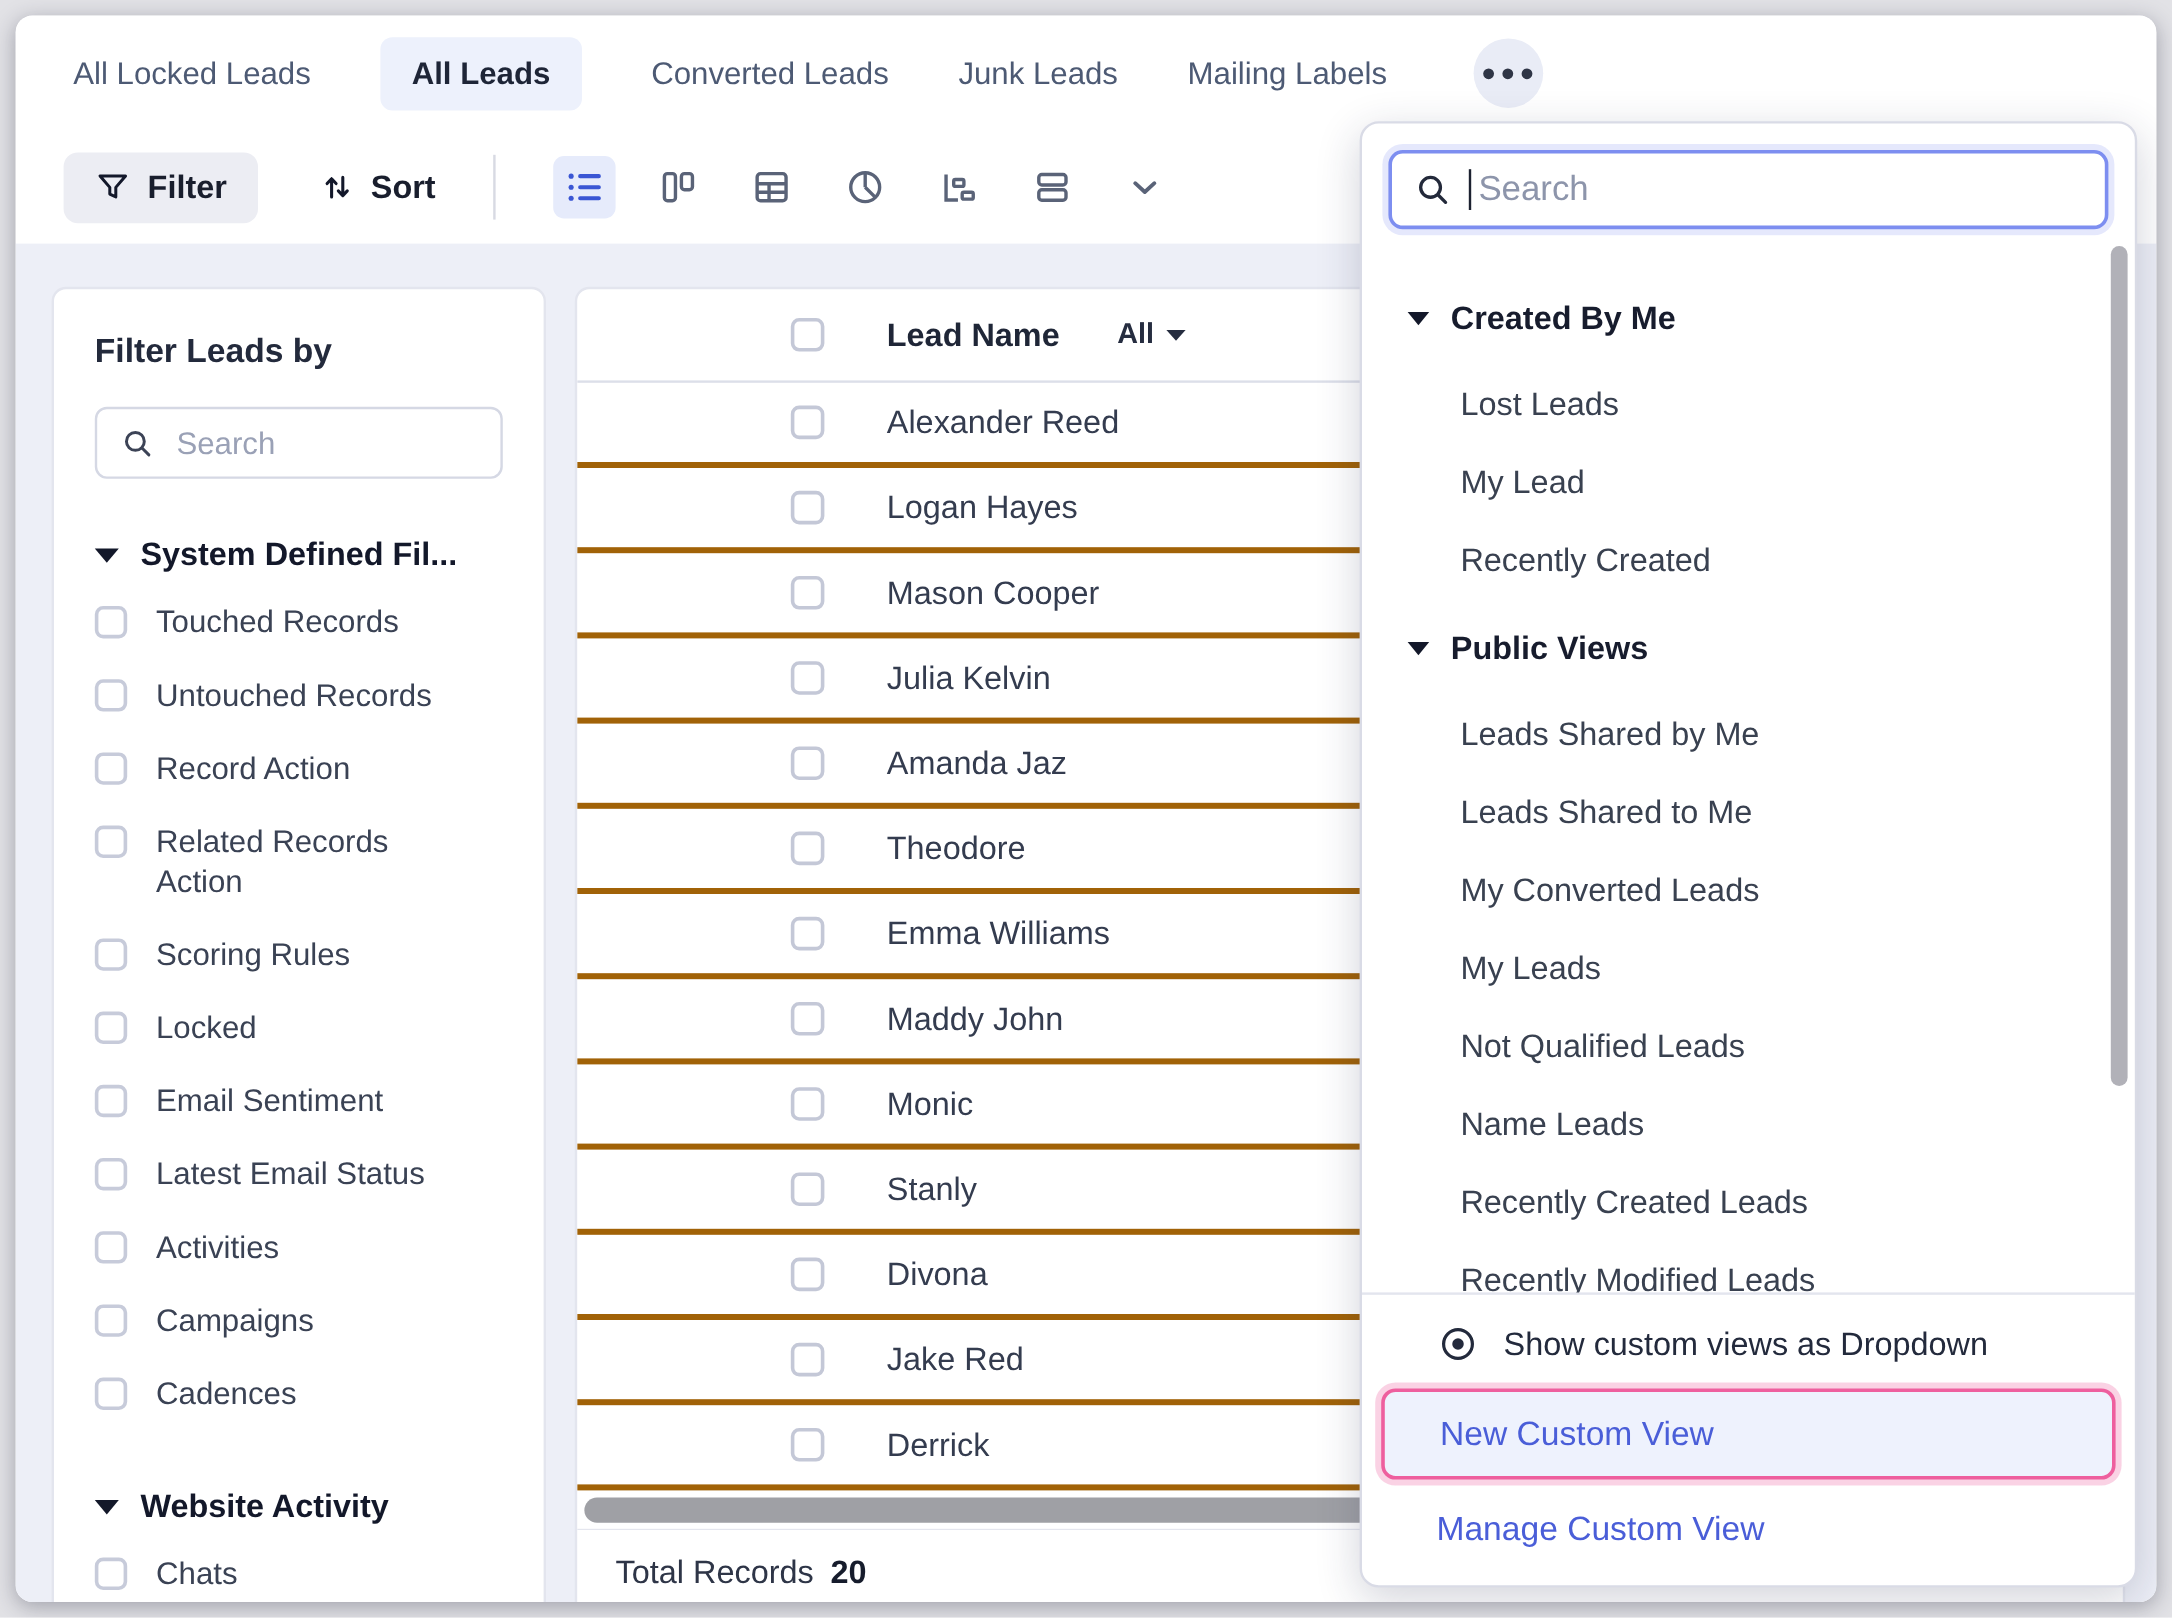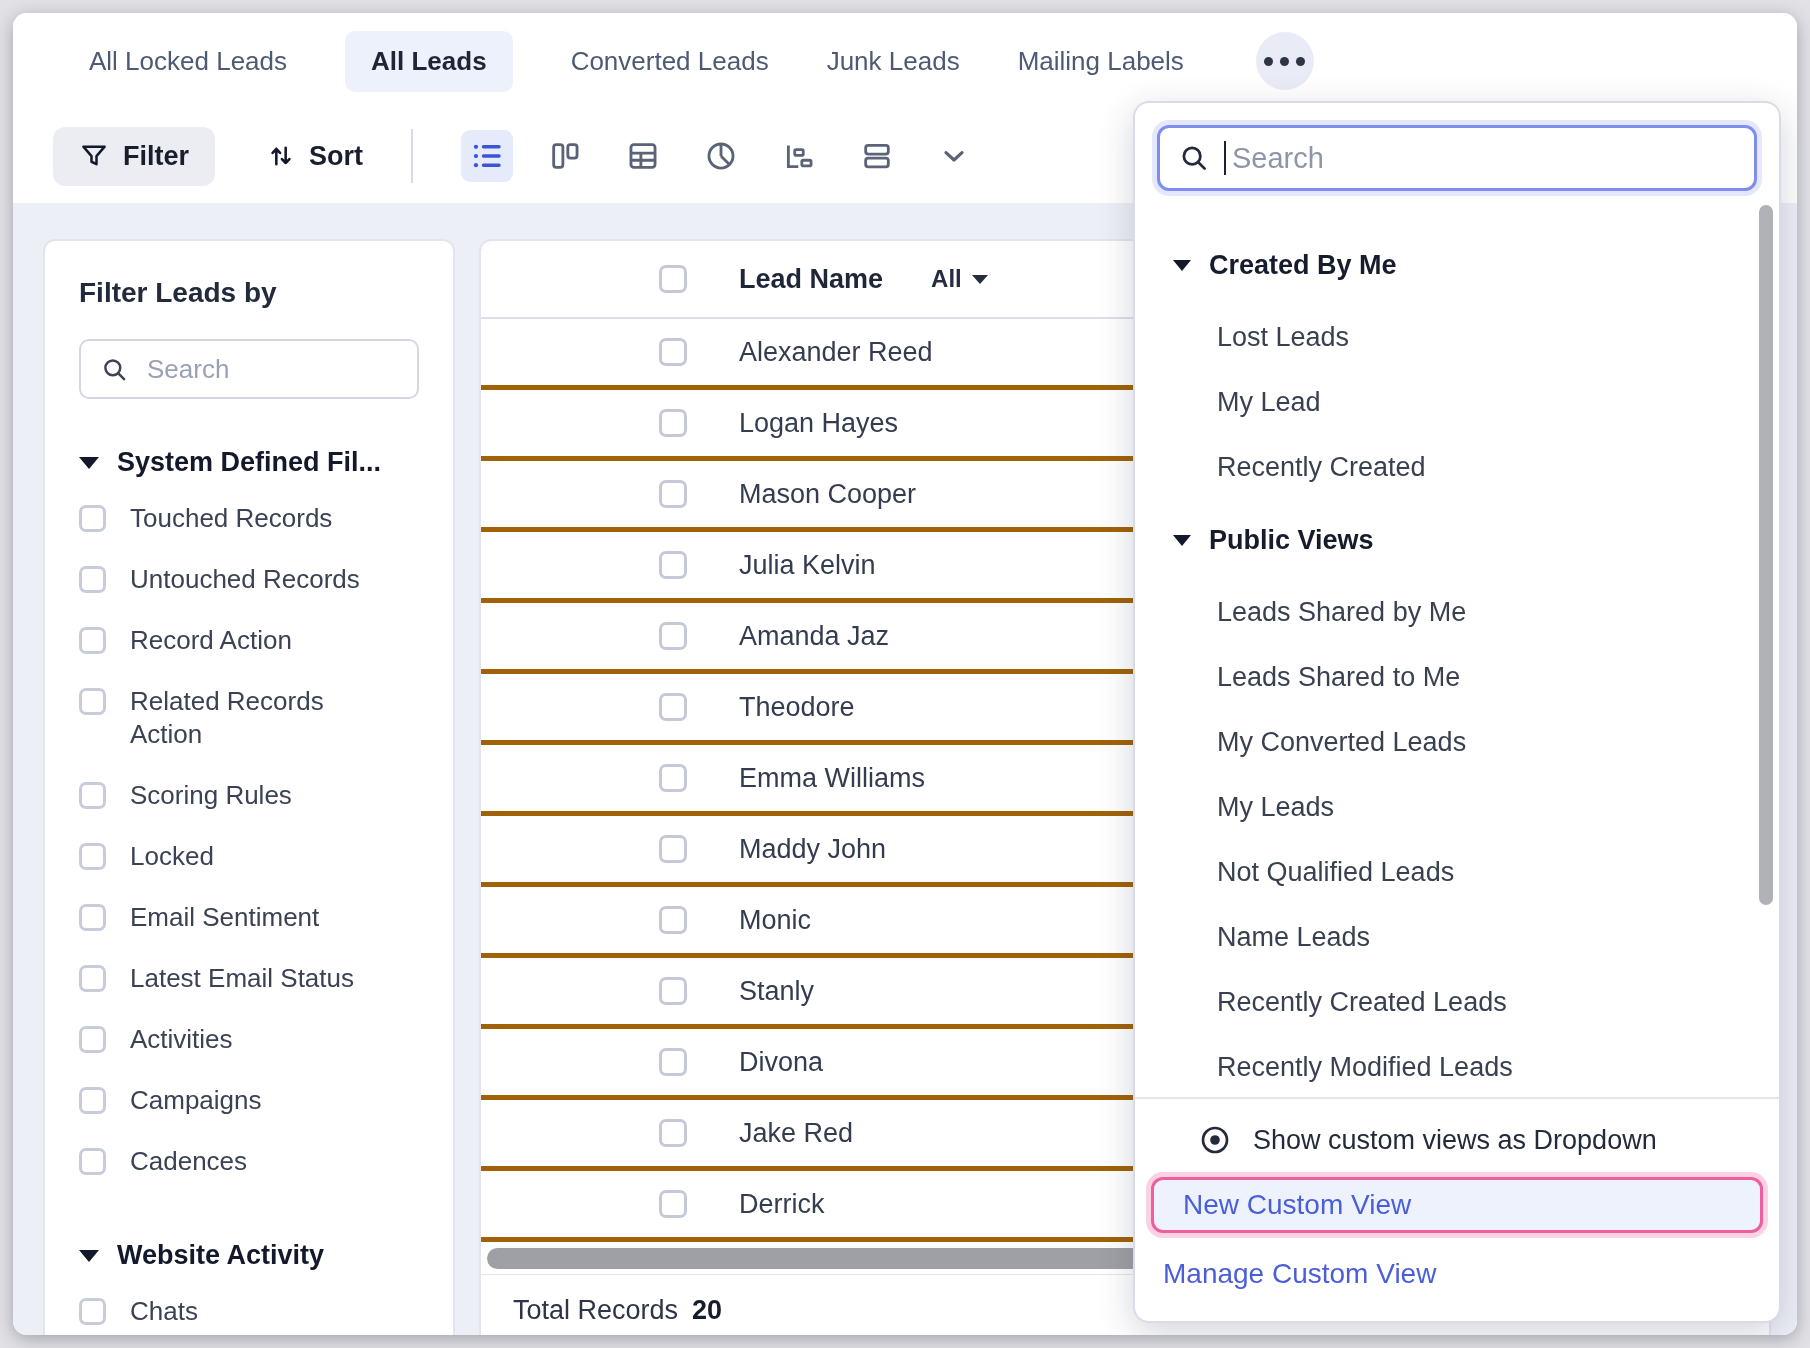--- a/index.html
+++ b/index.html
@@ -5,21 +5,21 @@
   * { margin:0; padding:0; box-sizing:border-box; }
   html,body { width:1810px; height:1348px; overflow:hidden;
     font-family:"Liberation Sans","DejaVu Sans",sans-serif; }
   body { background:#e2e2e6; position:relative; }
 
   .page { position:absolute; left:13px; top:13px; width:1784px; height:1322px;
     background:#fff; border-radius:14px; box-shadow:0 4px 18px rgba(40,44,63,.35);
     overflow:hidden; }
 
   
-  .tabbar { height:96px; display:flex; align-items:center; padding-left:76px; gap:58px; background:#fff; }
+  .tabbar { height:96px; display:flex; align-items:center; padding-left:48px; gap:58px; background:#fff; }
   .tab { font-size:26px; color:#4d5a74; cursor:pointer; white-space:nowrap; }
   .tab.active { font-weight:bold; color:#1e2537; background:#edf1fc; padding:15px 26px; border-radius:10px; }
   .more-btn { width:58px; height:58px; border-radius:50%; background:#e9ecf6; border:none;
     display:flex; align-items:center; justify-content:center; gap:7px; cursor:pointer; margin-left:14px; }
   .more-btn i { width:9px; height:9px; border-radius:50%; background:#2f3546; }
 
   
   .toolbar { height:94px; display:flex; align-items:center; padding-left:40px; background:#fff; }
   .tool-btn { display:flex; align-items:center; gap:14px; border:none; background:transparent;
     font-size:27px; font-weight:bold; color:#191e2d; cursor:pointer; }
@@ -86,25 +86,25 @@
   .dd-sec .tri { border-left-width:9px; border-right-width:9px; border-top-width:11px; }
   .dd-sec span { font-size:27px; font-weight:bold; color:#171c2d; }
   .dd-item { height:65px; display:flex; align-items:center; padding-left:82px;
     font-size:27px; color:#394150; cursor:pointer; }
   .v-thumb { position:absolute; right:6px; top:6px; width:14px; height:700px;
     background:#b1b1b8; border-radius:8px; cursor:pointer; }
 
   .dd-foot { border-top:2px solid #e3e5ee; padding:10px 0 16px; }
   .dd-show { height:62px; display:flex; align-items:center; gap:22px; padding-left:64px;
     font-size:27px; color:#232a3c; cursor:pointer; }
-  .dd-new { margin:6px 16px 10px; height:56px; display:flex; align-items:center; padding-left:29px;
+  .dd-new { margin:6px 16px 10px; height:76px; display:flex; align-items:center; padding-left:46px;
     background:#eef2fd; border:3px solid #ee5f9e; border-radius:12px;
     box-shadow:0 0 0 5px rgba(238,95,158,.28); cursor:pointer; }
   .dd-new span { font-size:28px; color:#4a5ed8; }
-  .dd-manage { height:62px; display:flex; align-items:center; padding-left:28px;
+  .dd-manage { height:62px; display:flex; align-items:center; padding-left:62px;
     font-size:28px; color:#4a5ed8; cursor:pointer; }
 </style>
 </head>
 <body>
 
 <div class="page">
 
   <div class="tabbar">
     <div class="tab">All Locked Leads</div>
     <div class="tab active">All Leads</div>

